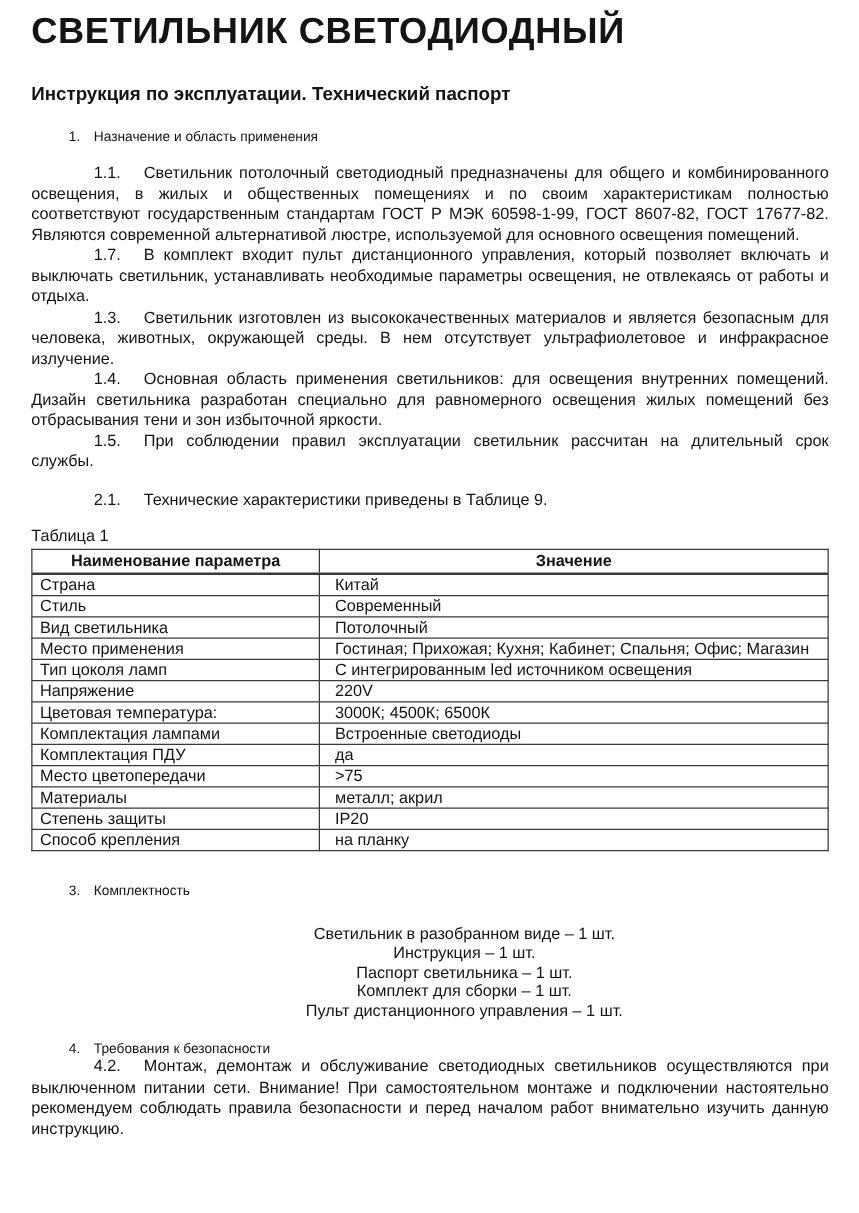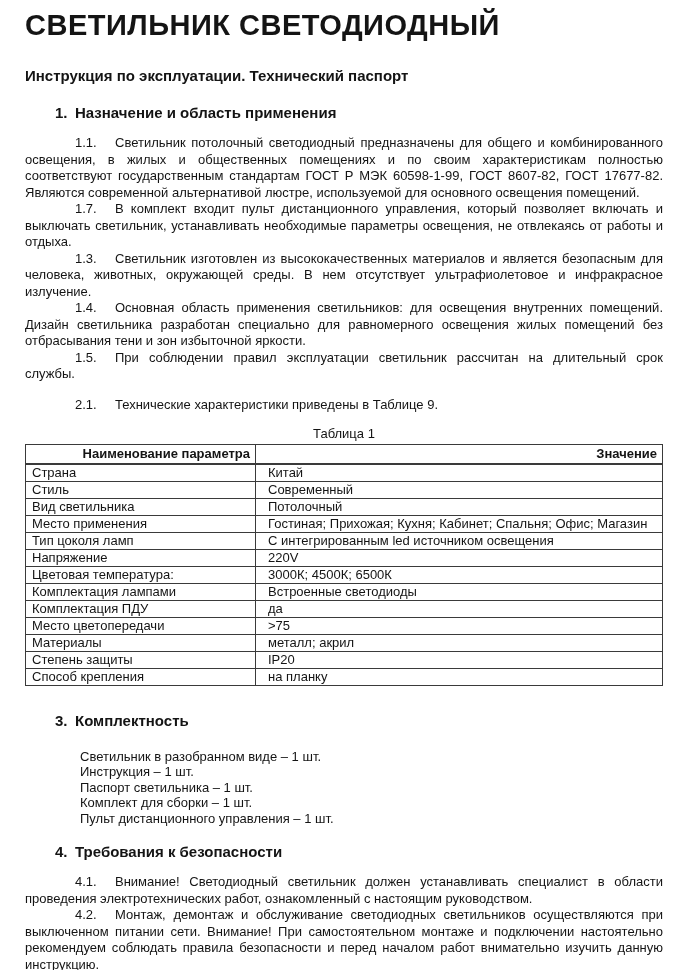--- a/index.html
+++ b/index.html
@@ -23,68 +23,69 @@
     letter-spacing: 0.5px;
     margin: 0;
     line-height: 34px;
   }
   .doc-subtitle {
     font-size: 15px;
     font-weight: bold;
     margin-top: 25px;
   }
   .sec-heading {
-    font-size: 15px;
-    font-weight: bold;
+    font-size: 11px;
+    font-weight: normal;
     margin: 20px 0 0 30px;
   }
   .sec-heading .h-num { display: inline-block; min-width: 20px; }
   .para {
     font-size: 13px;
     line-height: 16.5px;
     text-align: justify;
     margin: 0;
     text-indent: 50px;
   }
   .para.first { margin-top: 14px; }
   .p-num { display: inline-block; min-width: 40px; text-indent: 0; }
   .tbl-caption {
     font-size: 13px;
-    text-align: center;
+    text-align: left;
     margin-top: 13px;
   }
   table.spec {
     width: 100%;
     border-collapse: collapse;
     table-layout: fixed;
     margin-top: 3px;
   }
   table.spec col.c1 { width: 230px; }
   table.spec th, table.spec td {
     border: 1px solid #3a3a3a;
     font-size: 13px;
     height: 16px;
     line-height: 14px;
     padding: 1px 5px;
     overflow: hidden;
     white-space: nowrap;
   }
   table.spec th {
-    text-align: right;
+    text-align: center;
     font-weight: bold;
     border-bottom: 2px solid #3a3a3a;
     height: 19px;
     margin-top: 32px;
   }
   table.spec td.c1 { padding-left: 6px; }
   table.spec td.c2 { padding-left: 12px; }
   .kit-list {
     margin: 20px 0 0 55px;
     font-size: 13px;
     line-height: 15.5px;
+    text-align: center;
   }
   .sec-heading.sec3 { margin-top: 26px; }
   .sec-heading.sec4 { margin-top: 17px; }
 </style>
 </head>
 <body>
 
 <div class="page">
 
   <h1 class="doc-title">СВЕТИЛЬНИК СВЕТОДИОДНЫЙ</h1>
@@ -177,16 +178,15 @@
     <div>Светильник в разобранном виде – 1 шт.</div>
     <div>Инструкция – 1 шт.</div>
     <div>Паспорт светильника – 1 шт.</div>
     <div>Комплект для сборки – 1 шт.</div>
     <div>Пульт дистанционного управления – 1 шт.</div>
   </div>
 
   <div class="sec-heading sec4">
     <span class="h-num">4.</span><span>Требования к безопасности</span>
   </div>
-  <p class="para first"><span class="p-num">4.1.</span><span>Внимание! Светодиодный светильник должен устанавливать специалист в области проведения электротехнических работ, ознакомленный с настоящим руководством.</span></p>
   <p class="para"><span class="p-num">4.2.</span><span>Монтаж, демонтаж и обслуживание светодиодных светильников осуществляются при выключенном питании сети. Внимание! При самостоятельном монтаже и подключении настоятельно рекомендуем соблюдать правила безопасности и перед началом работ внимательно изучить данную инструкцию.</span></p>
 
 </div>
 
 </body></html>

